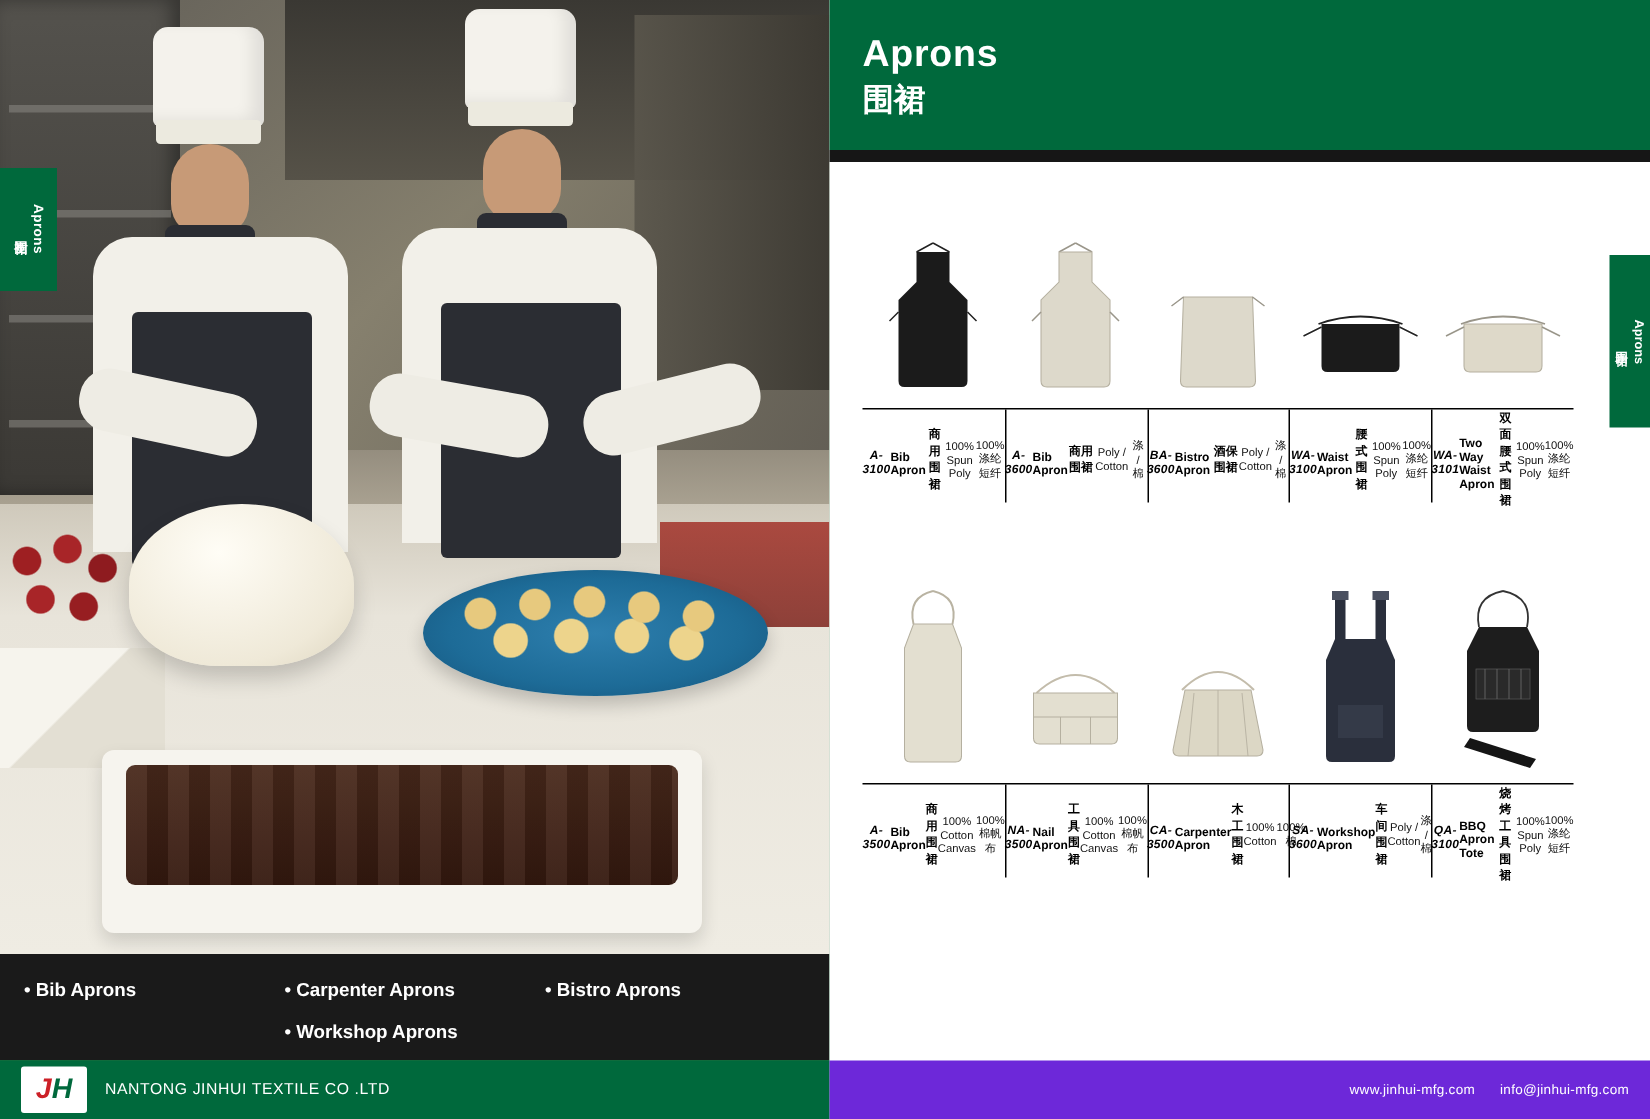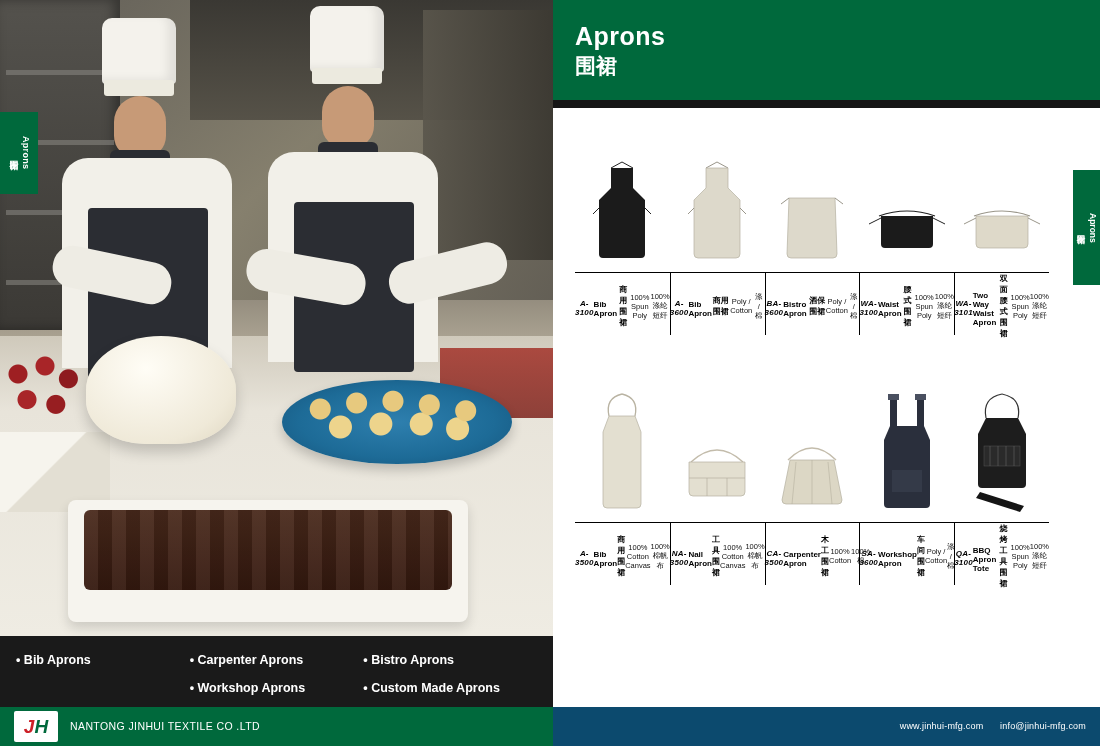--- a/index.html
+++ b/index.html
@@ -234,21 +234,21 @@
     background: #fff; border-radius: 2px;
     display: flex; align-items: center; justify-content: center;
     font-size: 19px; font-weight: bold; color: #00693c; font-style: italic;
   }
   .footer .jh .red { color: #cc2027; }
   .footer .company {
     position: absolute; left: 70px; top: 13px; font-size: 10.5px; letter-spacing: .4px;
   }
   .footer .contact-box {
     position: absolute; left: 553px; top: 0; width: 547px; height: 39px;
-    background: #0c4a6e; color: #fff;
+    background: #6d28d9; color: #fff;
   }
   .footer .contact {
     position: absolute; right: 14px; top: 14px; font-size: 9px; letter-spacing: .2px;
   }
   .footer .contact span { margin-left: 14px; }
 </style>
 </head>
 <body>
 
 <div class="page">
@@ -309,21 +309,20 @@
       <div class="cols">
         <div class="col">
           <div class="bitem">Bib Aprons</div>
         </div>
         <div class="col">
           <div class="bitem">Carpenter Aprons</div>
           <div class="bitem">Workshop Aprons</div>
         </div>
         <div class="col">
           <div class="bitem">Bistro Aprons</div>
-          <div class="bitem">Custom Made Aprons</div>
         </div>
       </div>
     </div>
   </div>
 
   <div class="right-pane">
     <div class="header">
       <h1>Aprons</h1>
       <h2>围裙</h2>
     </div>

